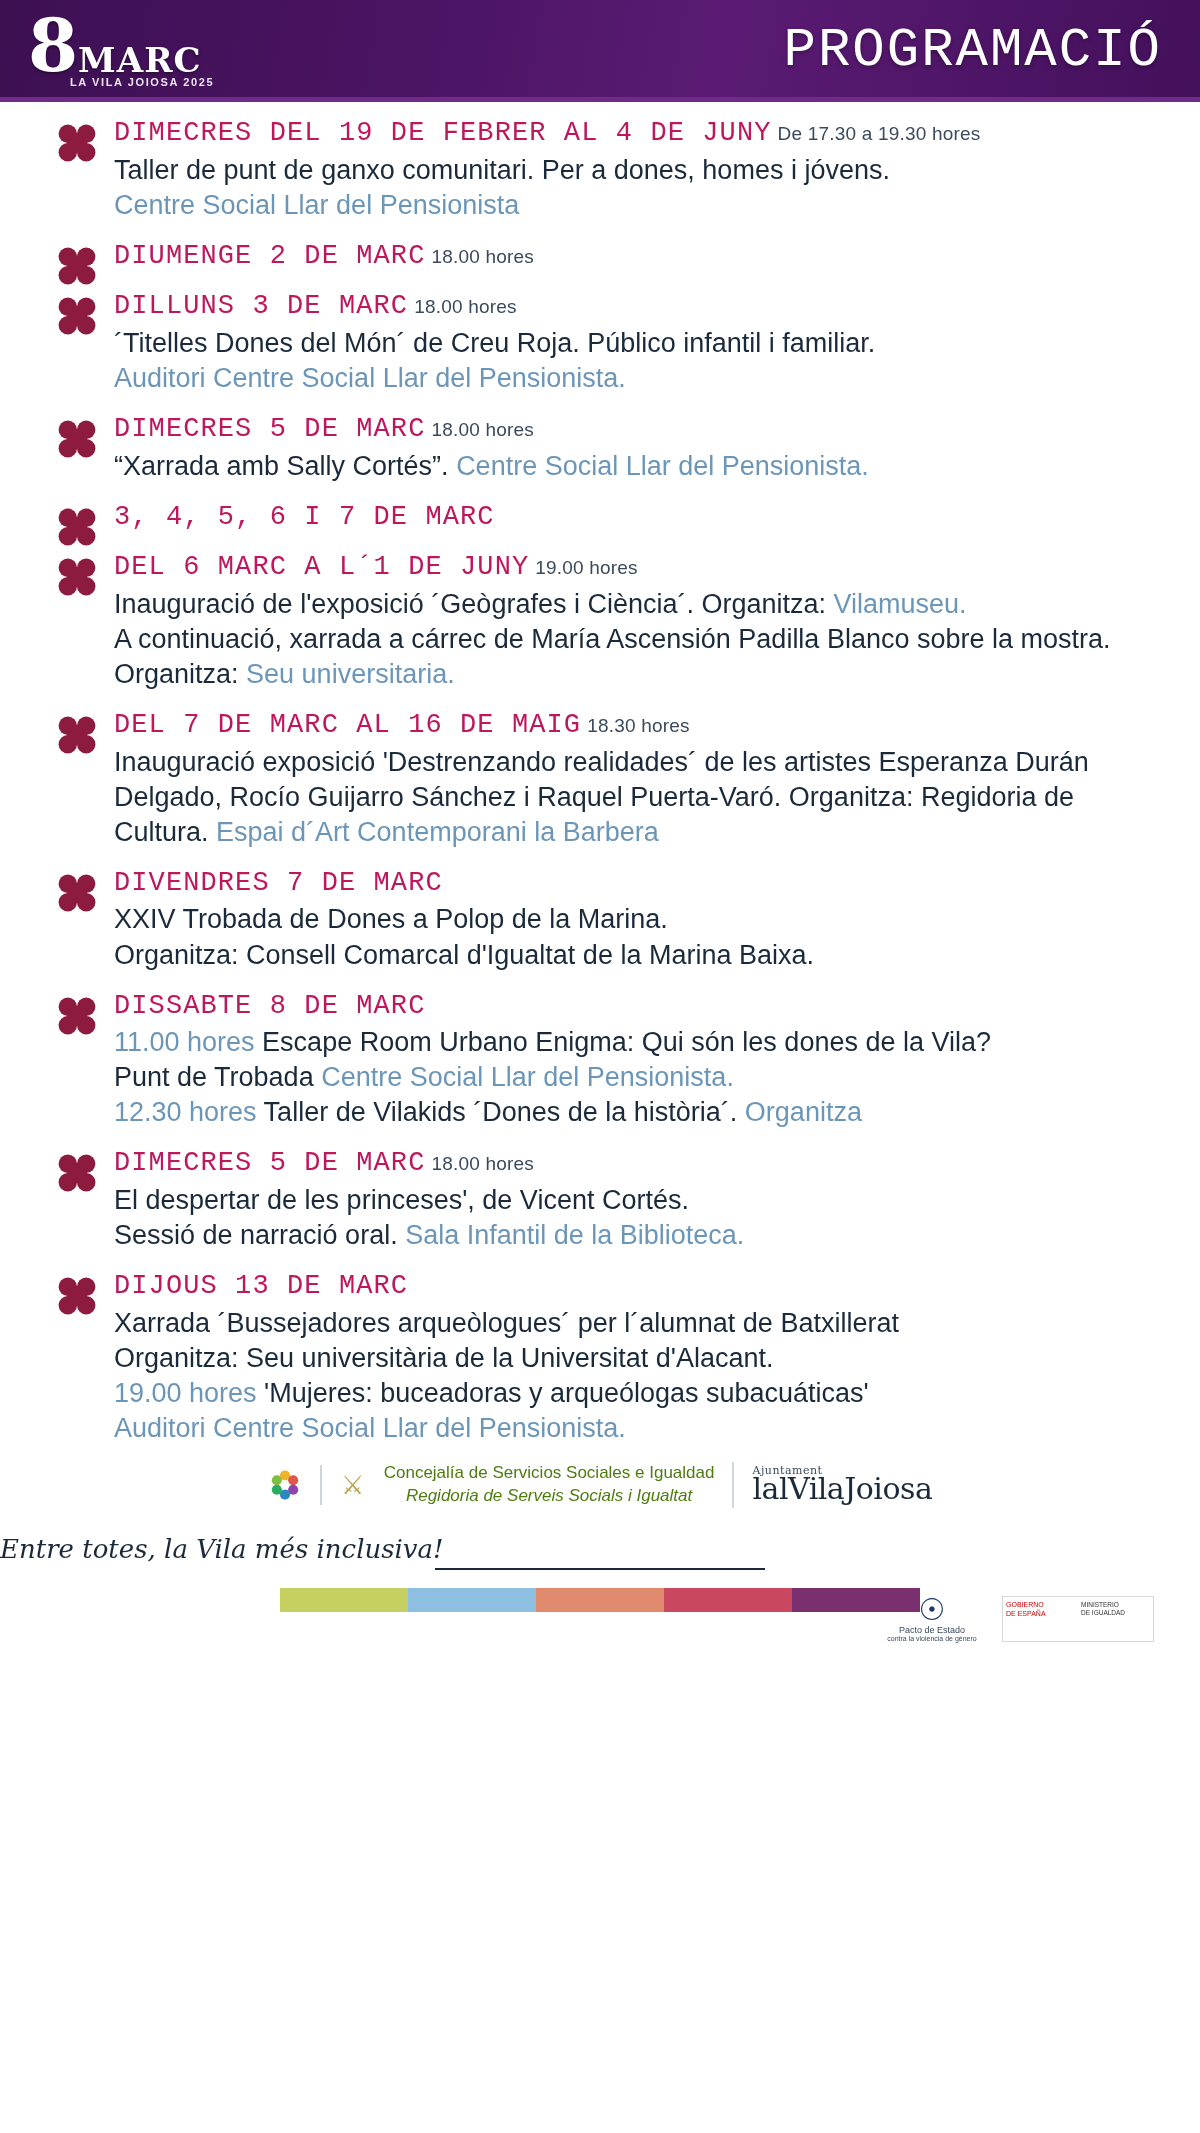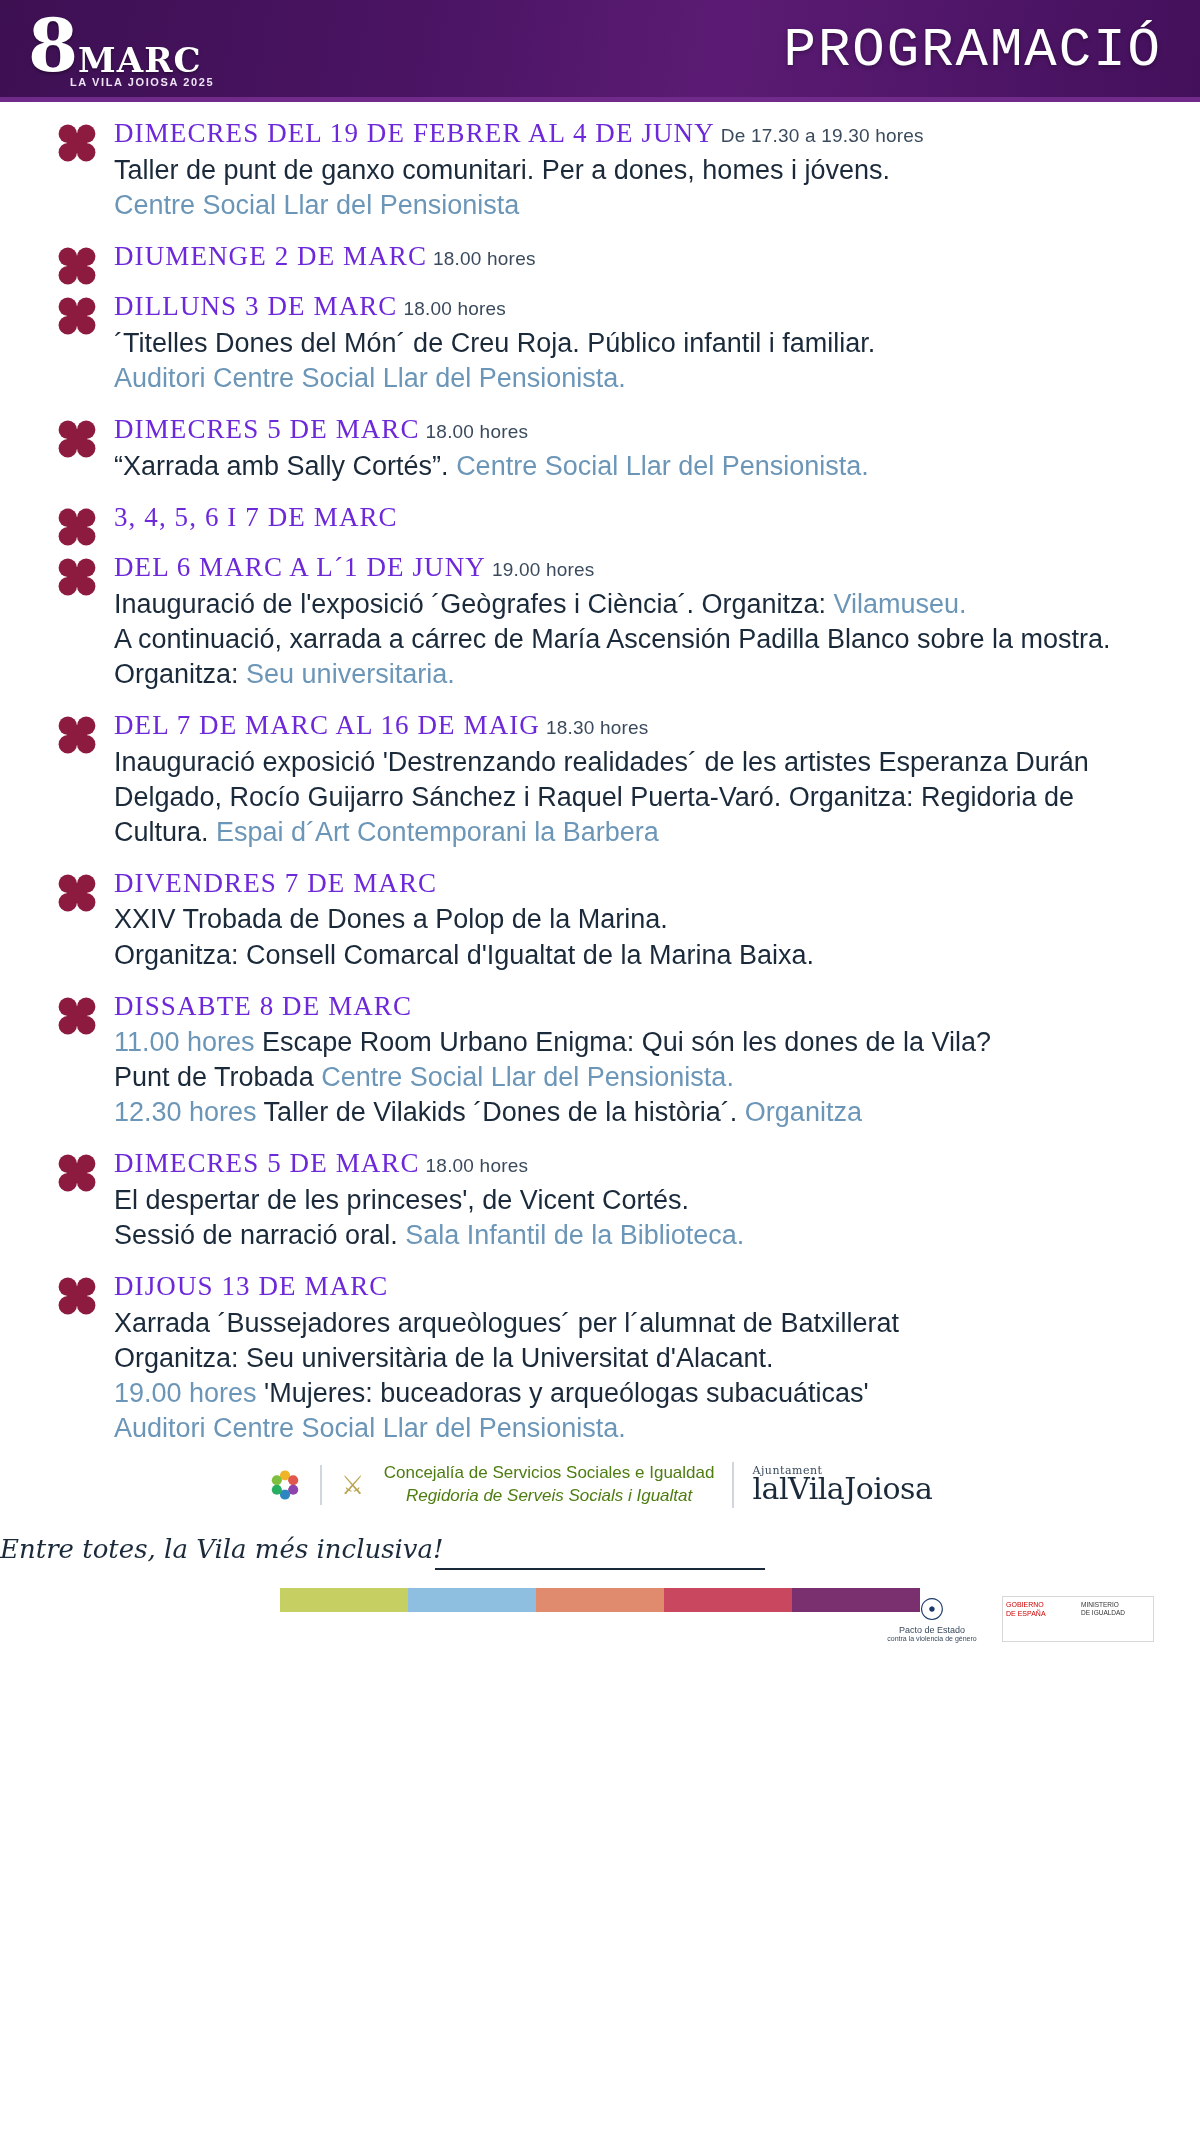--- a/index.html
+++ b/index.html
@@ -56,23 +56,23 @@
     text-shadow:0 2px 4px rgba(0,0,0,.3);
   }
 
   
   .list { padding:14px 34px 0 34px; }
   .entry { position:relative; padding-left:80px; margin-bottom:16px; }
   .flower { position:absolute; left:20px; top:4px; width:46px; height:46px; }
 
   .eline { line-height:1.28; }
   .date {
-    font-family:Liberation Serif, serif;
+    font-family:Liberation Mono, monospace;
     font-size:27px;
-    color:#6d28d9;
+    color:#be185d;
     letter-spacing:1.1px;
     display:inline;
   }
   .time {
     font-size:19px;
     color:#3a4a5c;
     display:inline;
     margin-left:6px;
     letter-spacing:.2px;
   }

